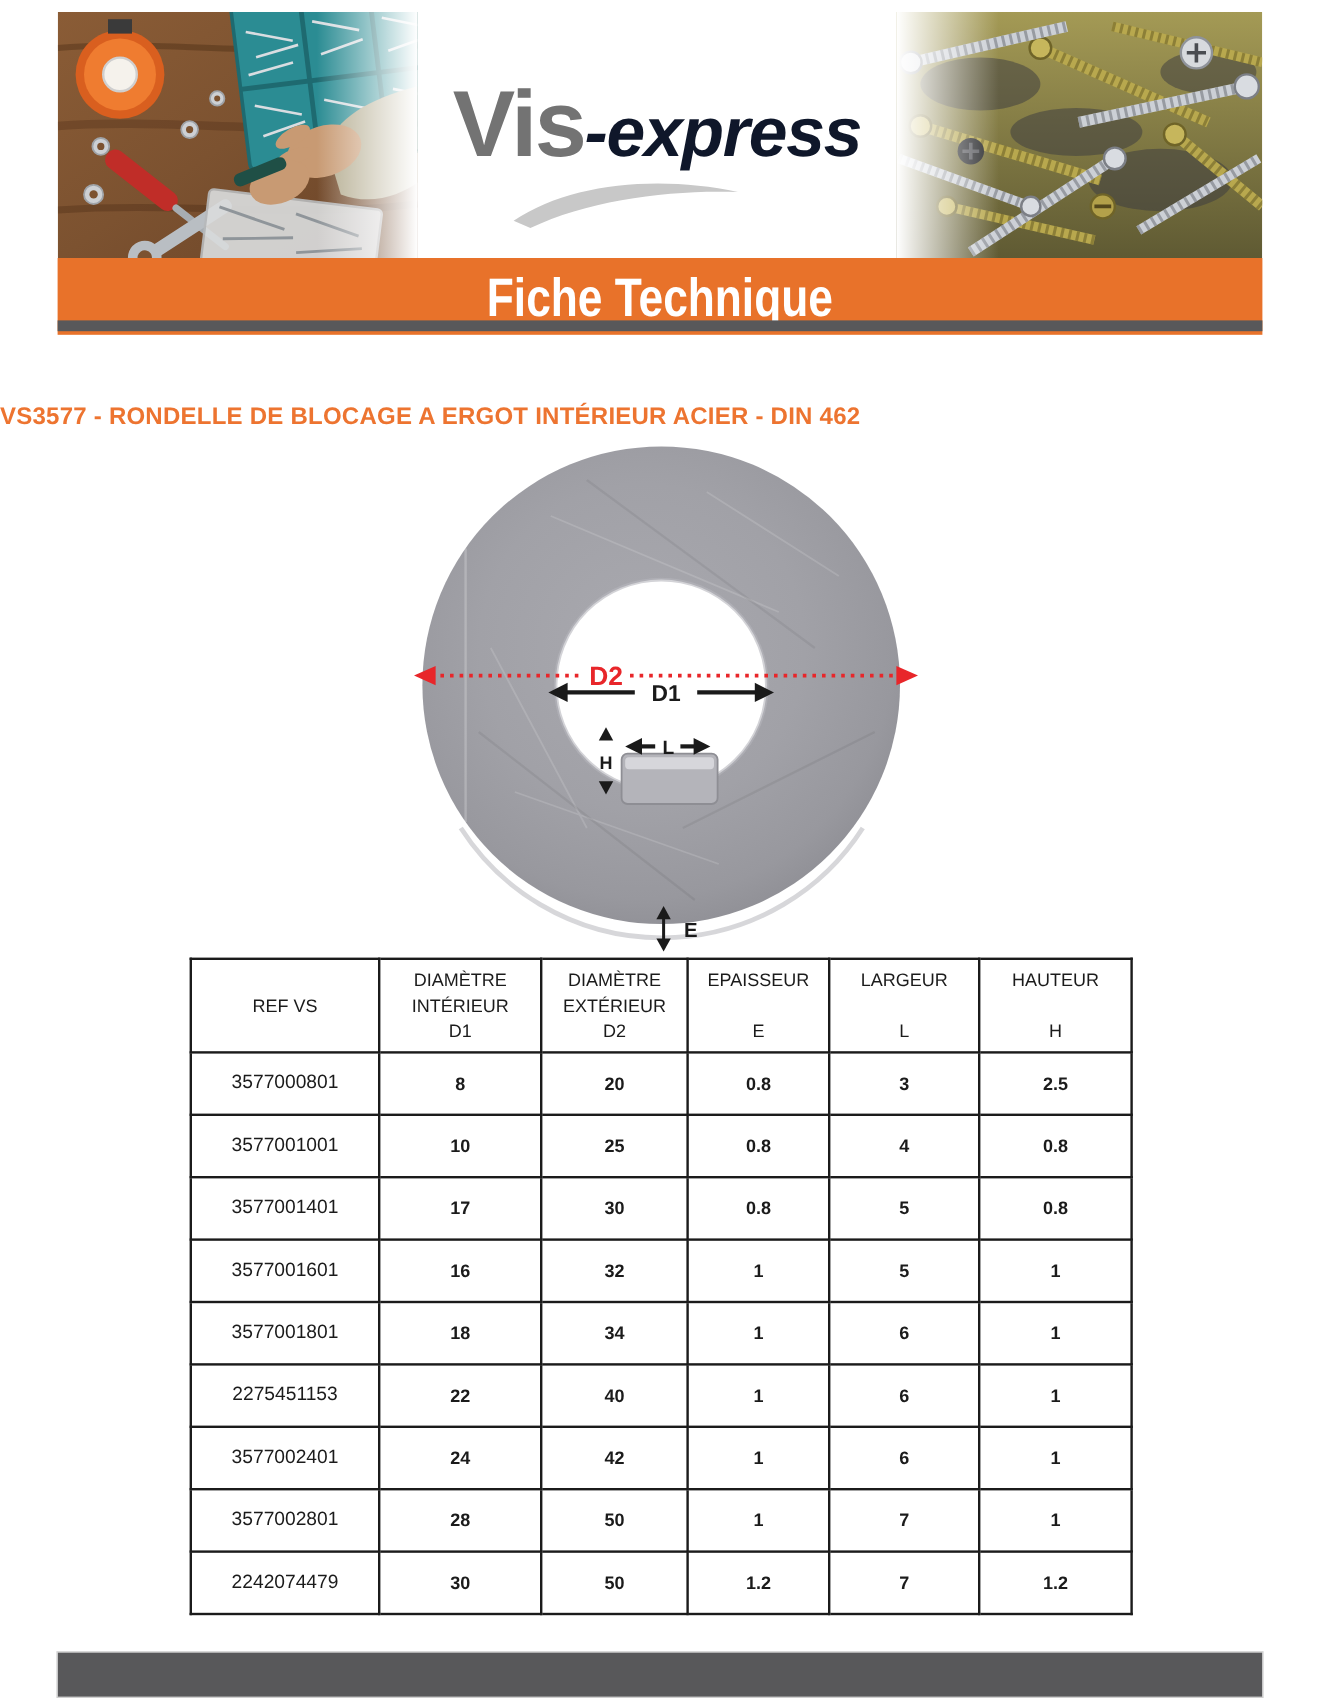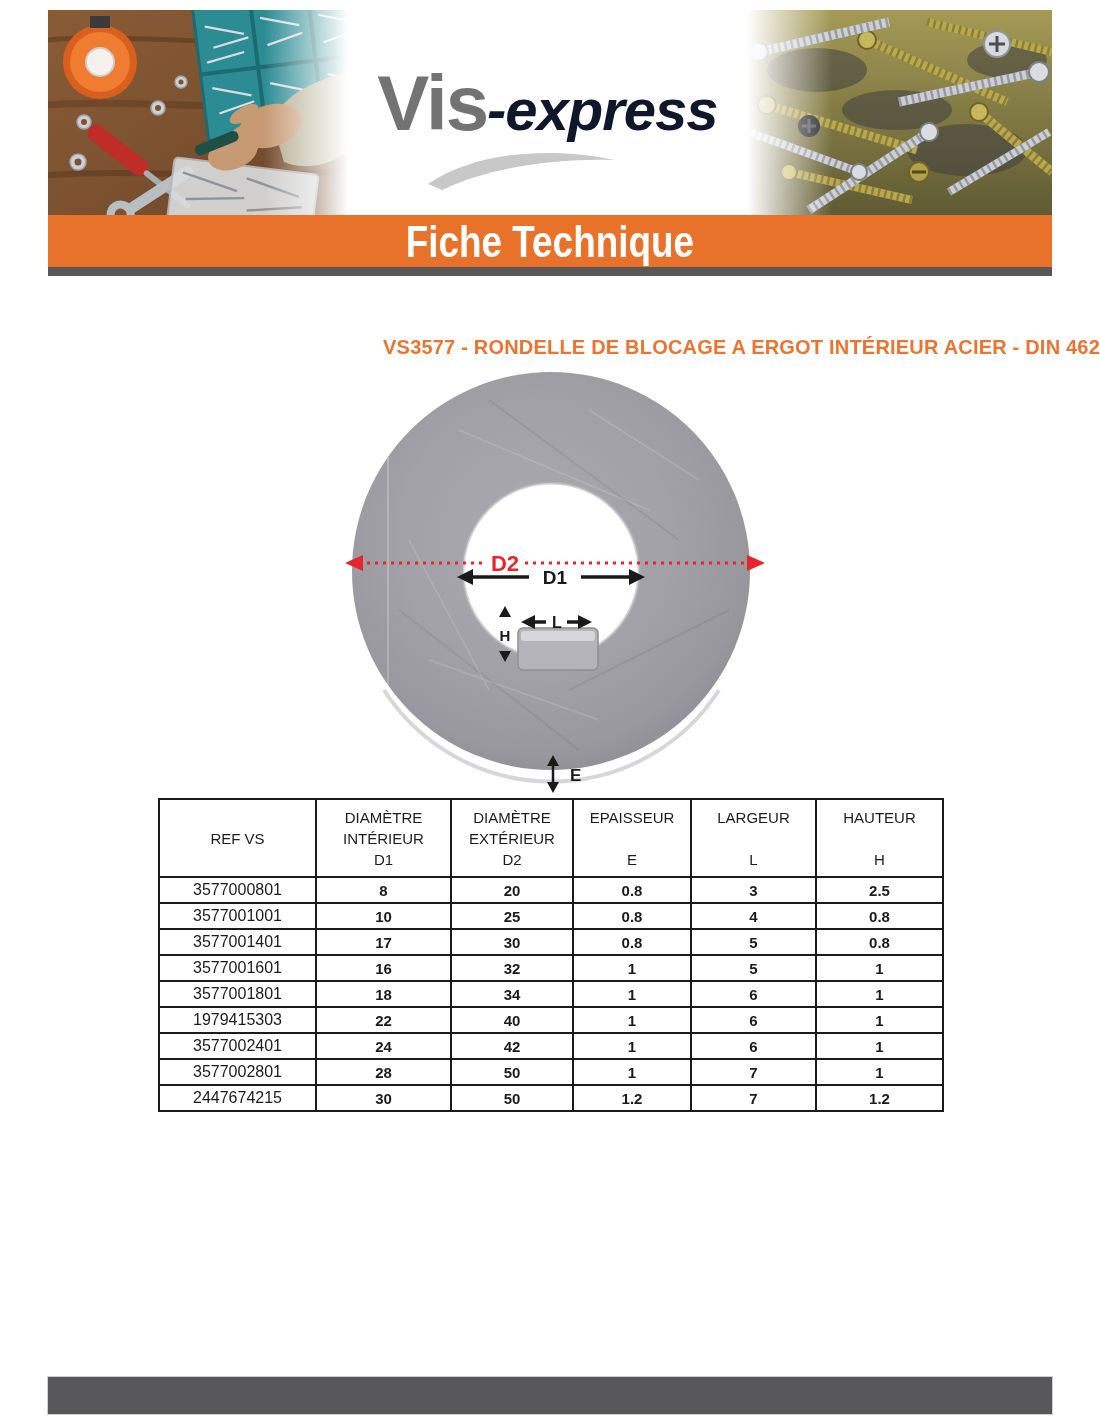--- a/index.html
+++ b/index.html
@@ -13,36 +13,36 @@
   .photo svg{display:block;}
   .photo-left::after{content:"";position:absolute;inset:0;background:linear-gradient(to right,rgba(255,255,255,0) 72%,#ffffff 100%);}
   .photo-right::after{content:"";position:absolute;inset:0;background:linear-gradient(to left,rgba(255,255,255,0) 72%,#ffffff 100%);}
 
   .logo-zone{position:absolute;left:348px;top:10px;width:399px;height:205px;background:#ffffff;}
   .logo-line{position:absolute;left:0;top:48px;width:100%;text-align:center;white-space:nowrap;}
   .logo-gray{font-size:78px;font-weight:bold;color:#737373;letter-spacing:-2px;}
   .logo-orange{font-size:58px;font-weight:bold;font-style:italic;color:#0f172a;letter-spacing:-1px;}
   .logo-swoosh{position:absolute;left:72px;top:132px;}
 
-  .band{position:absolute;left:48px;top:215px;width:1004px;height:52px;background:#e8722a;display:flex;align-items:center;justify-content:center;}
+  .band{position:absolute;left:48px;top:215px;width:1004px;height:64px;background:#e8722a;display:flex;align-items:center;justify-content:center;}
   .band-text{display:inline-block;color:#ffffff;font-size:45px;font-weight:bold;transform:scaleX(.82);letter-spacing:0px;line-height:1;}
   .band-shadowbar{position:absolute;left:48px;top:267px;width:1004px;height:9px;background:#58585a;}
 
   
-  .product-title{position:absolute;left:0;top:336px;width:1100px;text-align:right;font-size:20px;font-weight:bold;color:#ed7430;letter-spacing:.2px;}
+  .product-title{position:absolute;left:0;top:336px;width:1100px;text-align:left;font-size:20px;font-weight:bold;color:#ed7430;letter-spacing:.2px;}
 
   
   .diagram{position:absolute;left:339px;top:360px;width:432px;height:440px;}
 
   
   .table-wrap{position:absolute;left:158px;top:798px;}
   table.spec{border-collapse:collapse;table-layout:fixed;width:784px;}
   table.spec th,table.spec td{border:2px solid #1b1b1b;padding:0;text-align:center;vertical-align:middle;color:#1b1b1b;}
   table.spec thead tr{height:78px;}
-  table.spec tbody tr{height:26px;}
+  table.spec tbody tr{height:52px;}
   th.hcell{font-size:15px;font-weight:normal;vertical-align:top;padding-top:9px;}
   .th-line{min-height:21px;line-height:21px;}
   th.refvs{vertical-align:middle;padding-top:0;}
   td.ref{font-size:16px;font-weight:normal;}
   td.val{font-size:15px;font-weight:bold;}
 
   
   .footer-bar{position:absolute;left:48px;top:1377px;width:1004px;height:37px;background:#58585a;outline:1px solid #cfcfcf;}
 </style>
 </head>
@@ -392,21 +392,21 @@
         </tr>
           <tr style="">
           <td class="ref">3577001801</td>
           <td class="val">18</td>
           <td class="val">34</td>
           <td class="val">1</td>
           <td class="val">6</td>
           <td class="val">1</td>
         </tr>
           <tr style="">
-          <td class="ref">1979415303</td>
+          <td class="ref">2275451153</td>
           <td class="val">22</td>
           <td class="val">40</td>
           <td class="val">1</td>
           <td class="val">6</td>
           <td class="val">1</td>
         </tr>
           <tr style="">
           <td class="ref">3577002401</td>
           <td class="val">24</td>
           <td class="val">42</td>
@@ -416,21 +416,21 @@
         </tr>
           <tr style="">
           <td class="ref">3577002801</td>
           <td class="val">28</td>
           <td class="val">50</td>
           <td class="val">1</td>
           <td class="val">7</td>
           <td class="val">1</td>
         </tr>
           <tr style="">
-          <td class="ref">2447674215</td>
+          <td class="ref">2242074479</td>
           <td class="val">30</td>
           <td class="val">50</td>
           <td class="val">1.2</td>
           <td class="val">7</td>
           <td class="val">1.2</td>
         </tr>
         </tbody>
     </table>
   </div>
 

